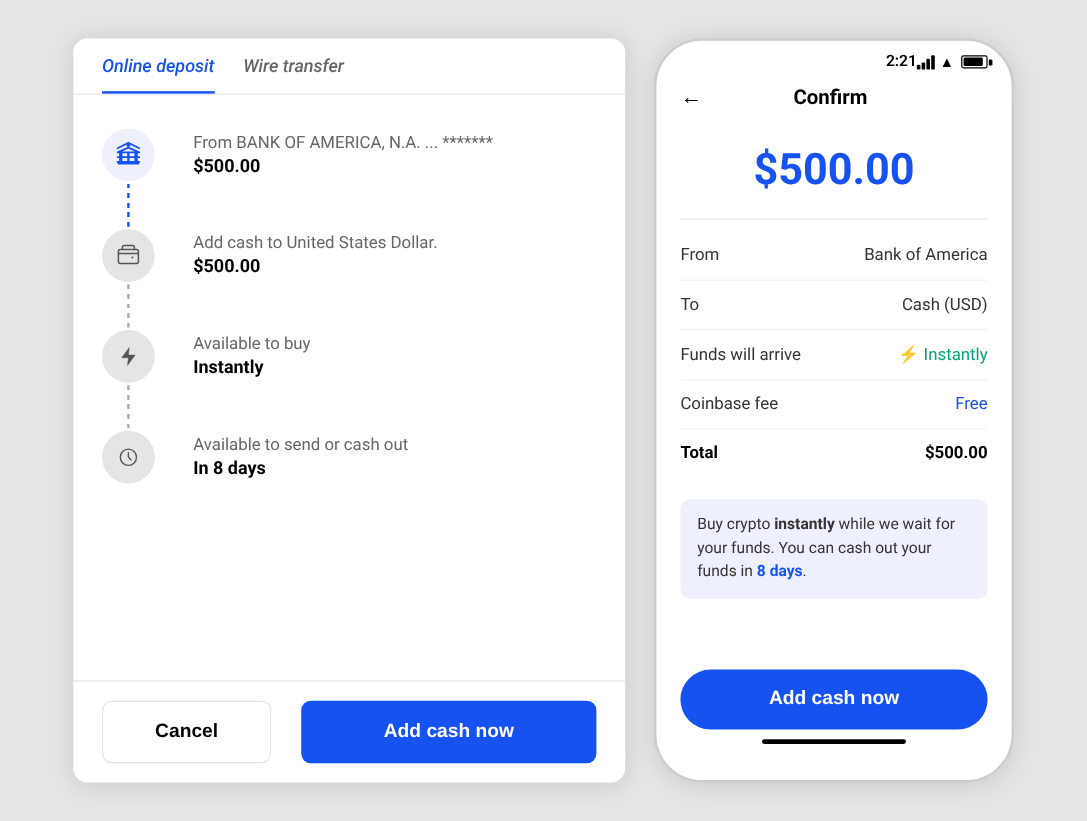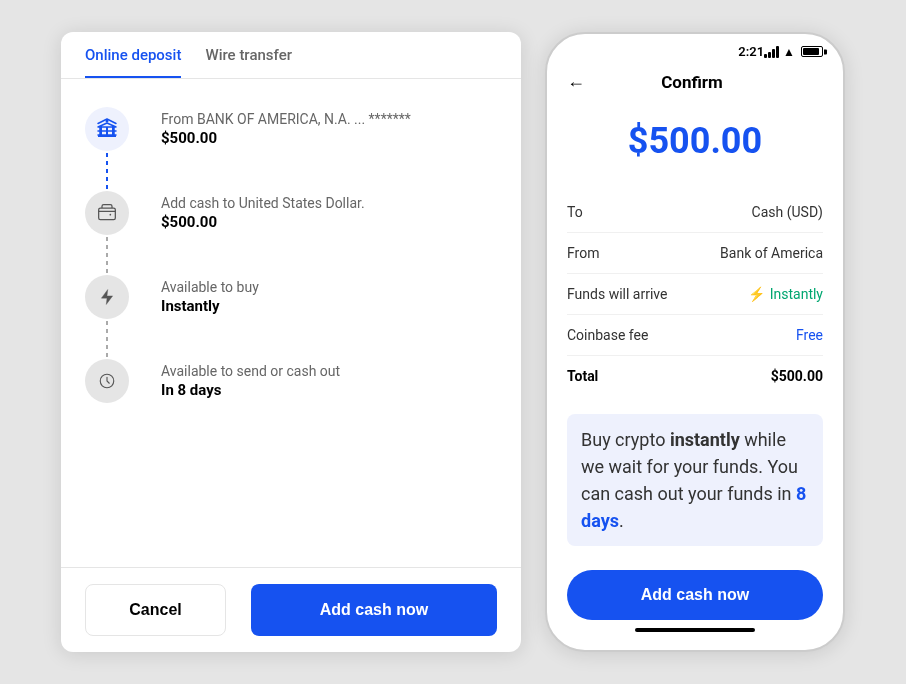--- a/index.html
+++ b/index.html
@@ -57,20 +57,21 @@
       border-bottom: 1px solid #e5e5e5;
     }
 
     .tab {
       font-size: 15px;
       padding-bottom: 12px;
       cursor: pointer;
       border-bottom: 2px solid transparent;
       color: #666;
       font-weight: 500;
+      font-style: italic;
     }
 
     .tab.active {
       color: #1652f0;
       border-bottom: 2px solid #1652f0;
     }
 
     .steps-area {
       flex: 1;
       padding: 28px 24px;
@@ -301,21 +302,21 @@
     .confirm-row-value.bold {
       font-weight: 700;
       color: #000;
     }
 
     .info-box {
       margin: 8px 20px;
       padding: 12px 14px;
       background: #eef1fd;
       border-radius: 8px;
-      font-size: 18px;
+      font-size: 13px;
       color: #333;
       line-height: 1.5;
     }
 
     .info-box b {
       font-weight: 700;
     }
 
     .info-box .blue-text {
       color: #1652f0;
@@ -542,26 +543,26 @@
     <span class="phone-nav-title">Confirm</span>
     <div class="phone-nav-spacer"></div>
   </div>
 
   <div class="phone-amount">$500.00</div>
 
   <div class="divider"></div>
 
   <div class="confirm-rows">
     <div class="confirm-row">
+      <span class="confirm-row-label">From</span>
+      <span class="confirm-row-value">Bank of America</span>
+    </div>
+    <div class="confirm-row">
       <span class="confirm-row-label">To</span>
       <span class="confirm-row-value">Cash (USD)</span>
-    </div>
-    <div class="confirm-row">
-      <span class="confirm-row-label">From</span>
-      <span class="confirm-row-value">Bank of America</span>
     </div>
     <div class="confirm-row">
       <span class="confirm-row-label">Funds will arrive</span>
       <span class="confirm-row-value green">⚡ Instantly</span>
     </div>
     <div class="confirm-row">
       <span class="confirm-row-label">Coinbase fee</span>
       <span class="confirm-row-value blue">Free</span>
     </div>
     <div class="confirm-row">

